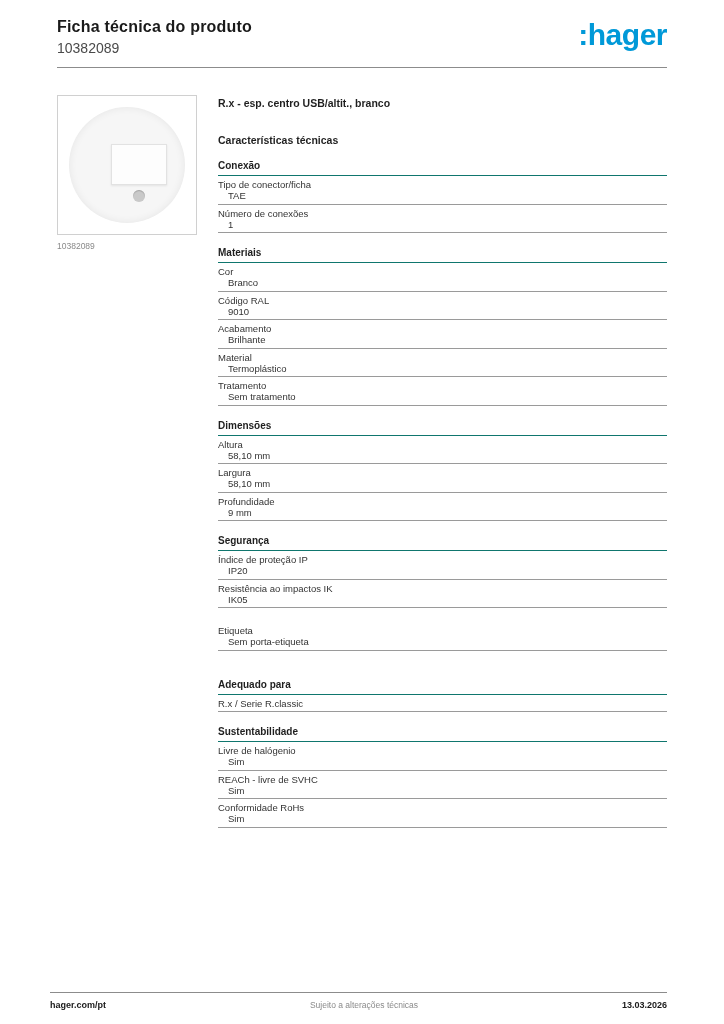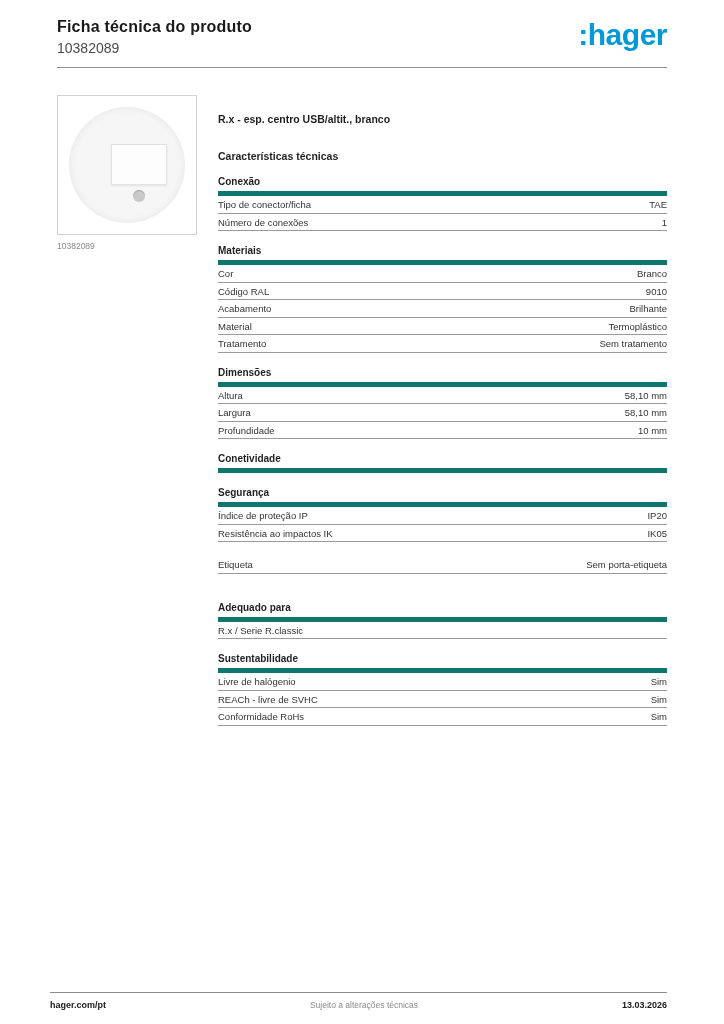--- a/index.html
+++ b/index.html
@@ -38,35 +38,36 @@
     box-shadow:0 1px 2px rgba(0,0,0,0.08);
   }
   .plate-screw {
     position:absolute; left:64px; top:83px; width:12px; height:12px;
     border-radius:50%; background:#c9c9c9;
     box-shadow: inset 0 1px 1px rgba(0,0,0,0.2);
   }
   .image-caption { font-size:8.5px; color:#8a8a8a; margin-top:6px; }
 
   .right-col { flex:1; min-width:0; }
-  .product-name { font-size:10.5px; font-weight:bold; margin-top:18px; color:#1f1f1f; }
+  .product-name { font-size:10.5px; font-weight:bold; margin-top:2px; color:#1f1f1f; }
   .char-title { font-size:10.5px; font-weight:bold; margin-top:25px; color:#1f1f1f; }
 
   
   .section { margin-top:14px; }
   .section.gap { margin-top:28px; }
   .section-title {
     font-size:10px; font-weight:bold; color:#1f1f1f;
-    padding-bottom:4px; border-bottom:5px solid #0f766e;
+    padding-bottom:4px; border-bottom:1px solid #0f766e;
   }
   .row {
     display:flex; justify-content:space-between; align-items:baseline;
     font-size:9.5px; color:#333333;
     padding:3px 0 2.5px;
     border-bottom:1px solid #9a9a9a;
+    flex-direction:column;
   }
   .row .value { text-align:right; white-space:nowrap; padding-left:10px; }
 
   
   .footer {
     position:absolute; left:50px; right:57px; bottom:14px;
     border-top:1px solid #8c8c8c; padding-top:7px;
     display:flex; justify-content:space-between; align-items:baseline;
   }
   .footer-site { font-size:9px; font-weight:bold; color:#1a1a1a; text-decoration:none; }
@@ -143,26 +144,25 @@
         <div class="row">
           <span>Altura</span>
           <span class="value">58,10 mm</span>
         </div>
         <div class="row">
           <span>Largura</span>
           <span class="value">58,10 mm</span>
         </div>
         <div class="row">
           <span>Profundidade</span>
-          <span class="value">10 mm</span>
-        </div>
-      </div>
-
-      <div class="section">
-        <div class="section-title">Conetividade</div>
+          <span class="value">9 mm</span>
+        </div>
+      </div>
+
+      <div class="section">
       </div>
 
       <div class="section">
         <div class="section-title">Segurança</div>
         <div class="row">
           <span>Índice de proteção IP</span>
           <span class="value">IP20</span>
         </div>
         <div class="row">
           <span>Resistência ao impactos IK</span>

